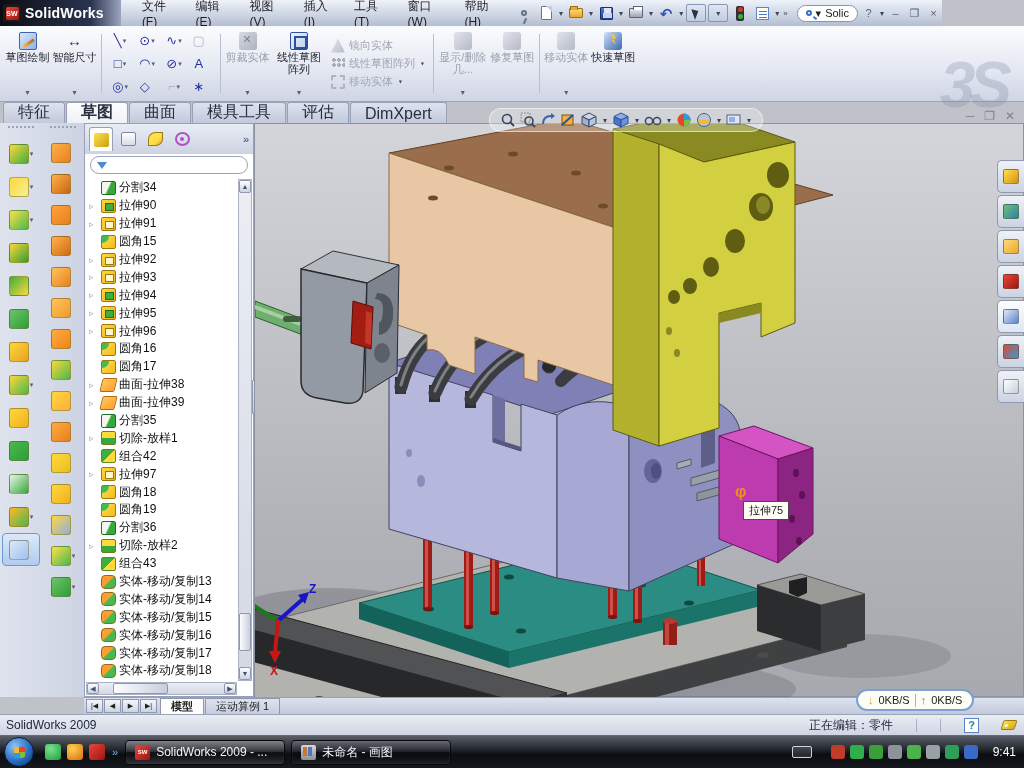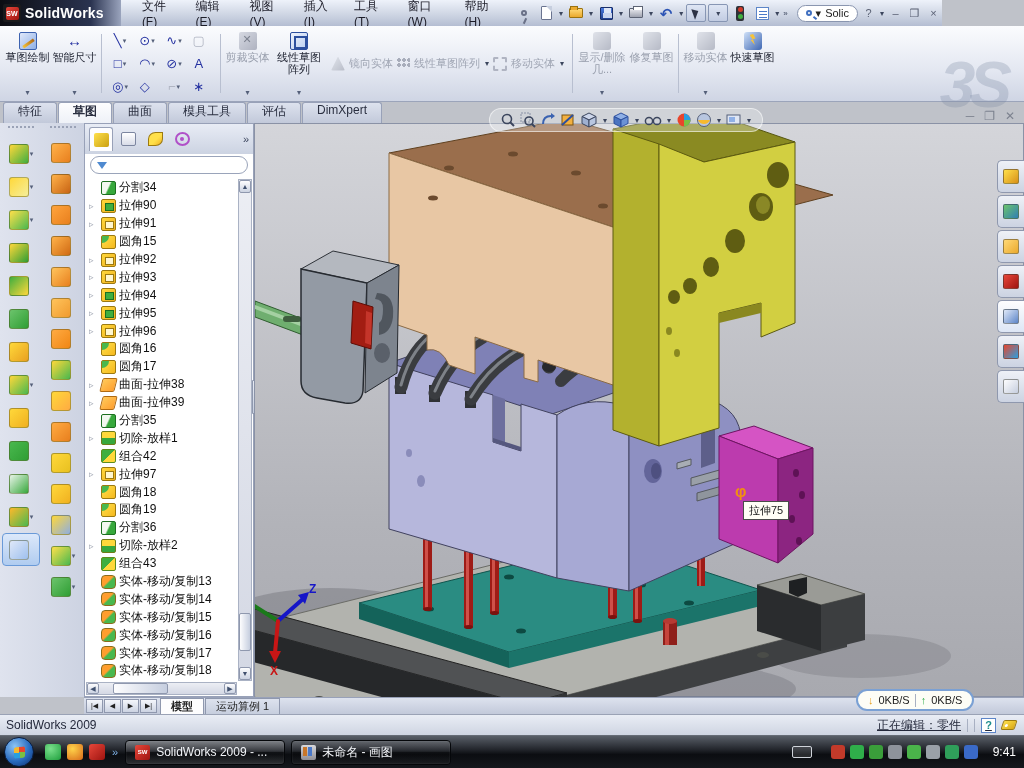--- a/index.html
+++ b/index.html
@@ -59,21 +59,21 @@
   .i-dim{color:#2330a0;font-size:15px;line-height:18px;text-align:center;font-weight:bold;}
   .i-trim{background:linear-gradient(135deg,#d6d9e2,#aeb2c0);border-radius:2px;}
   .i-trim:after{content:"✕";position:absolute;left:4px;top:1px;color:#7c828f;font-size:11px;}
   .i-convert{background:linear-gradient(135deg,#eef3fc,#b9cdf0);border:1px solid #2c4f9e;border-radius:2px;}
   .i-convert:after{content:"";position:absolute;left:3px;top:3px;width:9px;height:9px;border:2px solid #2c4f9e;}
   .i-offset{border:2px solid #b0b4c2;border-radius:3px;}
   .i-offset:after{content:"";position:absolute;left:2px;top:2px;width:8px;height:8px;border:2px solid #c4c8d4;border-radius:2px;}
   .grid9{display:grid;grid-template-columns:repeat(4,27px);grid-auto-rows:23px;align-content:center;margin:0 2px;}
   .g9{display:flex;align-items:center;justify-content:center;font-size:13px;color:#2330a0;}
   .g9 .caret{font-size:7px;}
-  .stack3{display:flex;justify-content:center;gap:3px;padding:0 4px;}
+  .stack3{display:flex;flex-direction:column;justify-content:center;gap:3px;padding:0 4px;font-family:Liberation Mono, monospace;}
   .stackrow{display:flex;align-items:center;gap:4px;}
   .stackrow .slabel{font-size:11px;color:#a0a6b4;white-space:nowrap;}
   .mini12{width:14px;height:14px;border-radius:2px;}
   .m-mirror{background:linear-gradient(135deg,#e2e5ec,#b8bcc8);clip-path:polygon(50% 0,100% 100%,0 100%);}
   .m-pattern{background:
      radial-gradient(circle 2px at 3px 3px,#a8adbb 90%,transparent),
      radial-gradient(circle 2px at 8px 3px,#a8adbb 90%,transparent),
      radial-gradient(circle 2px at 13px 3px,#a8adbb 90%,transparent),
      radial-gradient(circle 2px at 3px 8px,#a8adbb 90%,transparent),
      radial-gradient(circle 2px at 8px 8px,#a8adbb 90%,transparent),
@@ -81,21 +81,21 @@
   .m-move{border:2px dashed #b0b4c2;}
   .i-showdel,.i-repair,.i-snap{background:linear-gradient(135deg,#e0e3ea,#b6bac6);border-radius:3px;}
   .i-quick{background:linear-gradient(135deg,#cfe0f8,#3d66b2);border-radius:3px;}
   .i-quick:after{content:"";position:absolute;left:6px;top:2px;width:6px;height:11px;background:#f5c33c;clip-path:polygon(60% 0,100% 40%,55% 45%,90% 100%,20% 55%,55% 50%,0 10%);}
   .vsep{width:1px;background:#b8bfd0;margin:6px 3px;}
   #watermark{position:absolute;right:18px;top:22px;font-size:64px;font-style:italic;font-weight:bold;
     color:rgba(120,132,158,.28);letter-spacing:-6px;}
 
   
   #cmdtabs{position:absolute;left:0;top:102px;width:1024px;height:21px;display:flex;gap:1px;padding-left:3px;}
-  .ctab{height:21px;padding:0 14px;display:flex;align-items:flex-start;font-size:12px;color:#2a2f40;
+  .ctab{height:21px;padding:0 14px;display:flex;align-items:flex-end;font-size:16px;color:#2a2f40;
     background:linear-gradient(#dde2ee,#c2c9da);border:1px solid #98a1b8;border-bottom:none;border-radius:3px 3px 0 0;}
 
   
   #lefticons{position:absolute;left:0;top:123px;width:84px;height:574px;background:linear-gradient(90deg,#dfe3ee,#cdd3e2);}
   .ltb-col{position:absolute;top:0;width:38px;}
   .ltb-grip{height:8px;margin:3px 6px;border-top:2px dotted #9aa2b6;}
   .ltb-item{height:33px;display:flex;align-items:center;justify-content:center;gap:1px;}
   .ltb-ic{width:20px;height:20px;border-radius:3px;background:linear-gradient(135deg,var(--c1),var(--c2));
     border:1px solid rgba(90,90,40,.45);}
   .ltb-item[data-sel="1"]{border:1px solid #6a9ad8;background:linear-gradient(#dce8fa,#b0ccf0);border-radius:4px;}
@@ -164,21 +164,21 @@
 
   
   #bottombar{position:absolute;left:84px;top:697px;width:940px;height:17px;background:linear-gradient(#dde2ee,#c2c9da);
     display:flex;align-items:flex-end;gap:1px;border-top:1px solid #98a1b8;}
   .navbtn{width:17px;height:14px;background:linear-gradient(#f4f6fb,#ccd3e2);border:1px solid #8f98ae;
     font-size:7px;color:#222;display:flex;align-items:center;justify-content:center;margin-bottom:1px;}
   .mtab{height:16px;padding:0 10px;font-size:11px;display:flex;align-items:center;color:#222;
     background:linear-gradient(#dde2ee,#c6cede);border:1px solid #8f98ae;border-bottom:none;}
   #statusbar{position:absolute;left:0;top:714px;width:1024px;height:21px;
     background:linear-gradient(#e9edf5,#cfd5e2);border-top:1px solid #9aa2b5;display:flex;align-items:center;font-size:12px;color:#23283a;}
-  #statusbar .right{margin-left:auto;display:flex;align-items:center;gap:6px;padding-right:8px;text-decoration:underline;}
+  #statusbar .right{margin-left:auto;display:flex;align-items:center;gap:23px;padding-right:8px;}
   .ssep{width:1px;height:13px;background:#a8b0c2;}
   #helpq{width:15px;height:15px;border:1px solid #5c85c8;background:#fff;color:#1c8c8c;font-weight:bold;
     font-size:11px;display:flex;align-items:center;justify-content:center;}
   .tagicon{width:14px;height:10px;background:linear-gradient(135deg,#ffe04a,#d8a818);border:1px solid #9c7a10;
     transform:skewX(-18deg);border-radius:2px;position:relative;}
   .tagicon:after{content:"";position:absolute;left:2px;top:3px;width:3px;height:3px;border-radius:50%;background:#fff;}
   #netwidget{position:absolute;left:856px;top:689px;height:22px;display:flex;align-items:center;gap:5px;
     background:#fdfdf6;border:2px solid #7aa0d4;border-radius:11px;padding:0 10px;font-size:11px;color:#222;z-index:5;}
   #netwidget .dn{color:#e8a020;font-weight:bold;}
   #netwidget .up{color:#2fae4a;font-weight:bold;}

